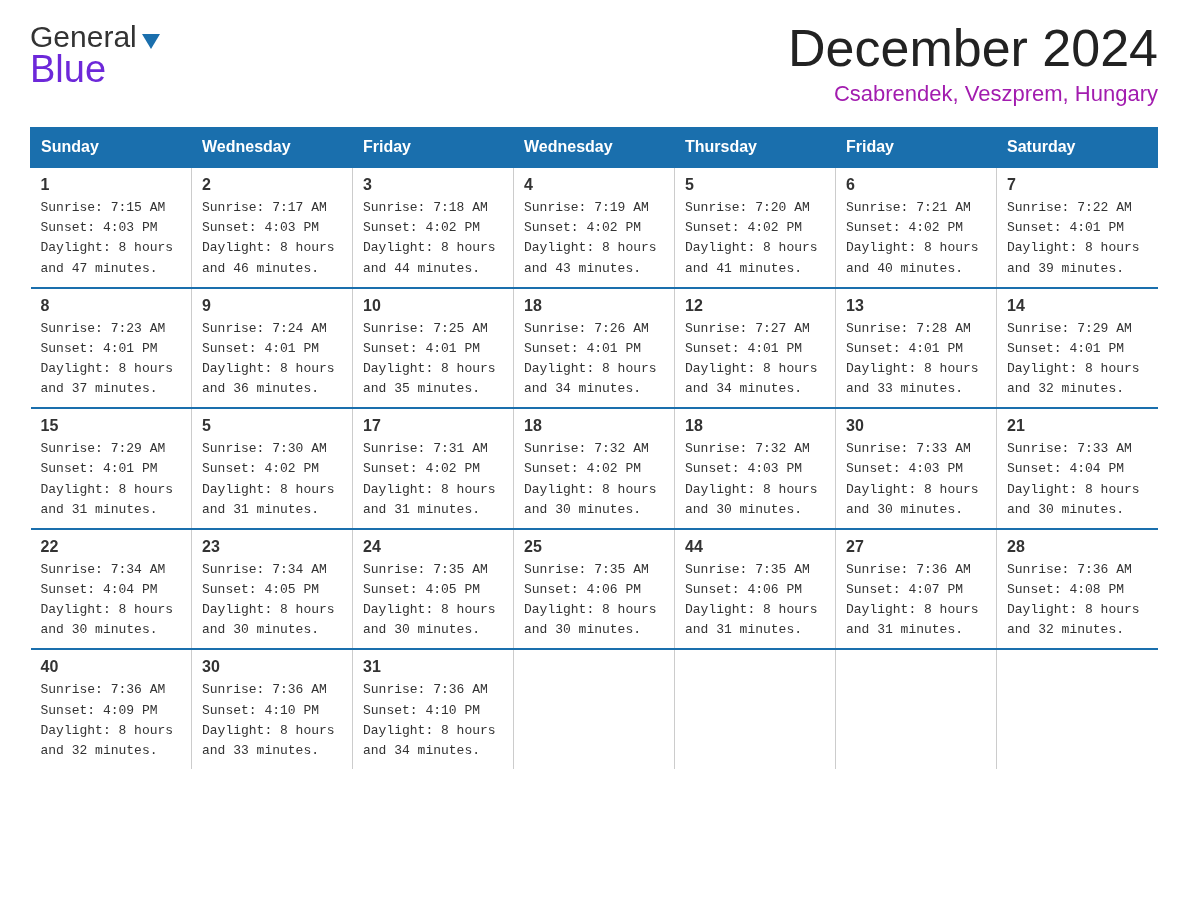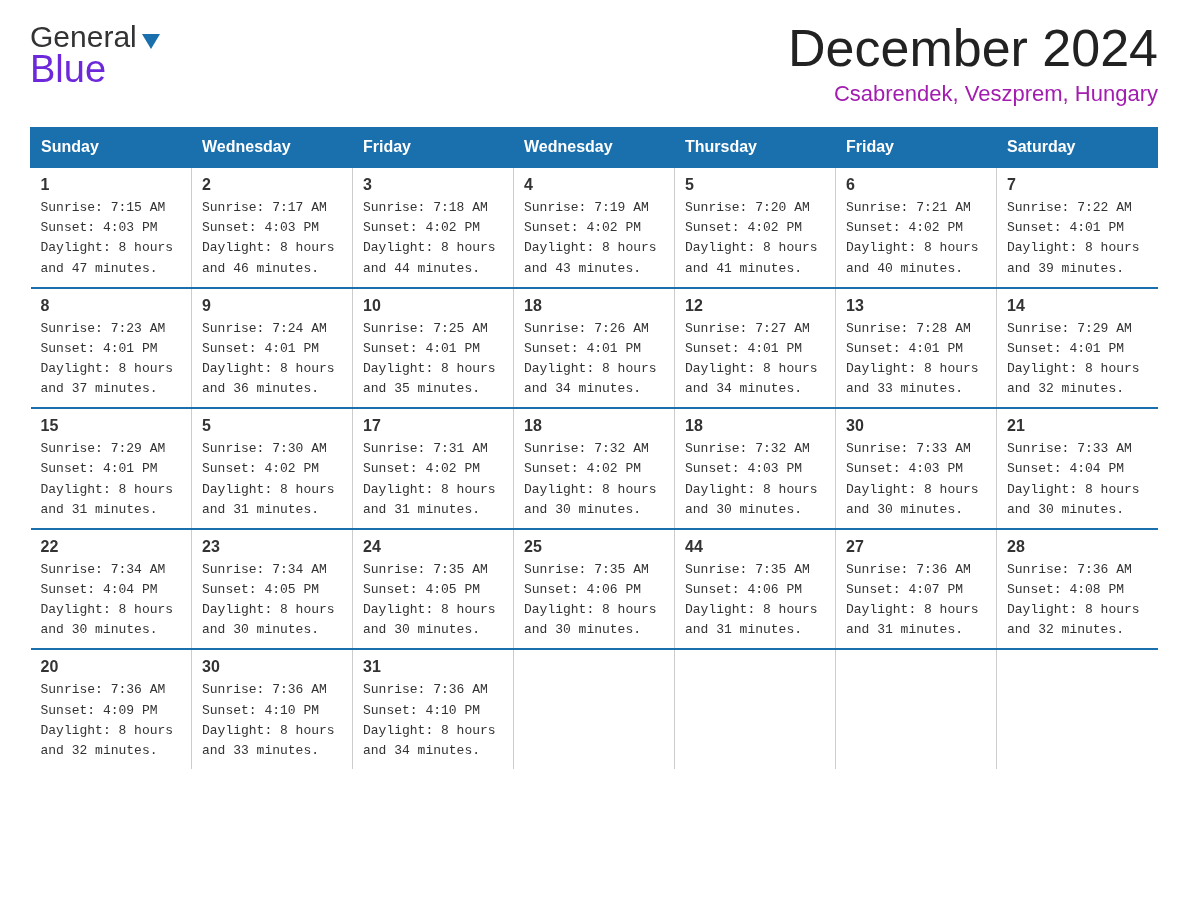--- a/index.html
+++ b/index.html
@@ -168,21 +168,21 @@
         <td><span class="day-num">25</span>
           <span class="day-info">Sunrise: 7:35 AM<br>Sunset: 4:06 PM<br>Daylight: 8 hours and 30 minutes.</span></td>
         <td><span class="day-num">44</span>
           <span class="day-info">Sunrise: 7:35 AM<br>Sunset: 4:06 PM<br>Daylight: 8 hours and 31 minutes.</span></td>
         <td><span class="day-num">27</span>
           <span class="day-info">Sunrise: 7:36 AM<br>Sunset: 4:07 PM<br>Daylight: 8 hours and 31 minutes.</span></td>
         <td><span class="day-num">28</span>
           <span class="day-info">Sunrise: 7:36 AM<br>Sunset: 4:08 PM<br>Daylight: 8 hours and 32 minutes.</span></td>
       </tr>
       <tr>
-        <td><span class="day-num">20</span>
+        <td><span class="day-num">40</span>
           <span class="day-info">Sunrise: 7:36 AM<br>Sunset: 4:09 PM<br>Daylight: 8 hours and 32 minutes.</span></td>
         <td><span class="day-num">30</span>
           <span class="day-info">Sunrise: 7:36 AM<br>Sunset: 4:10 PM<br>Daylight: 8 hours and 33 minutes.</span></td>
         <td><span class="day-num">31</span>
           <span class="day-info">Sunrise: 7:36 AM<br>Sunset: 4:10 PM<br>Daylight: 8 hours and 34 minutes.</span></td>
         <td class="empty-cell"></td>
         <td class="empty-cell"></td>
         <td class="empty-cell"></td>
         <td class="empty-cell"></td>
       </tr>

